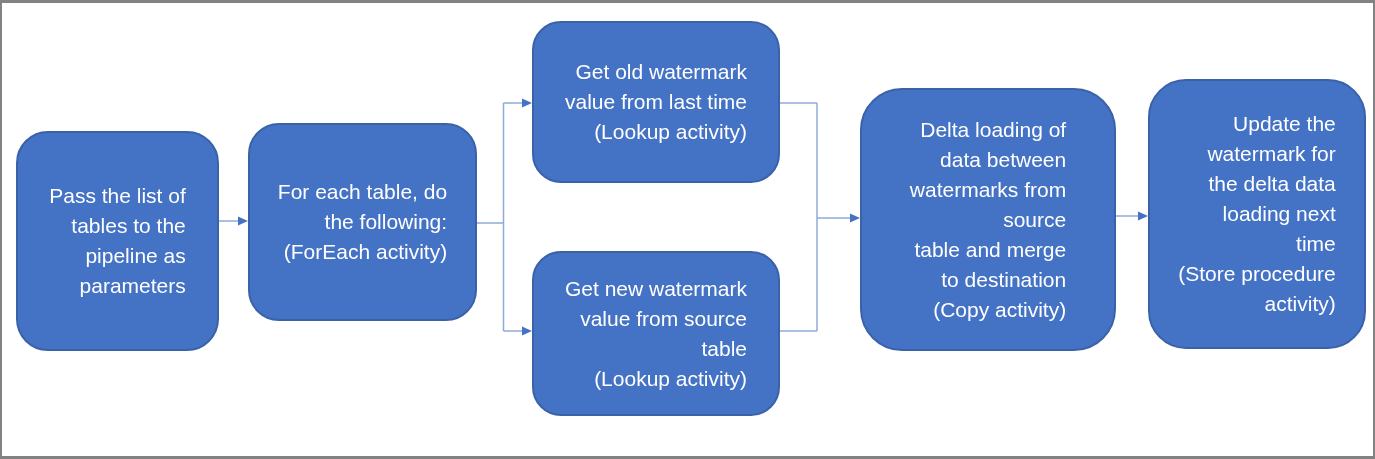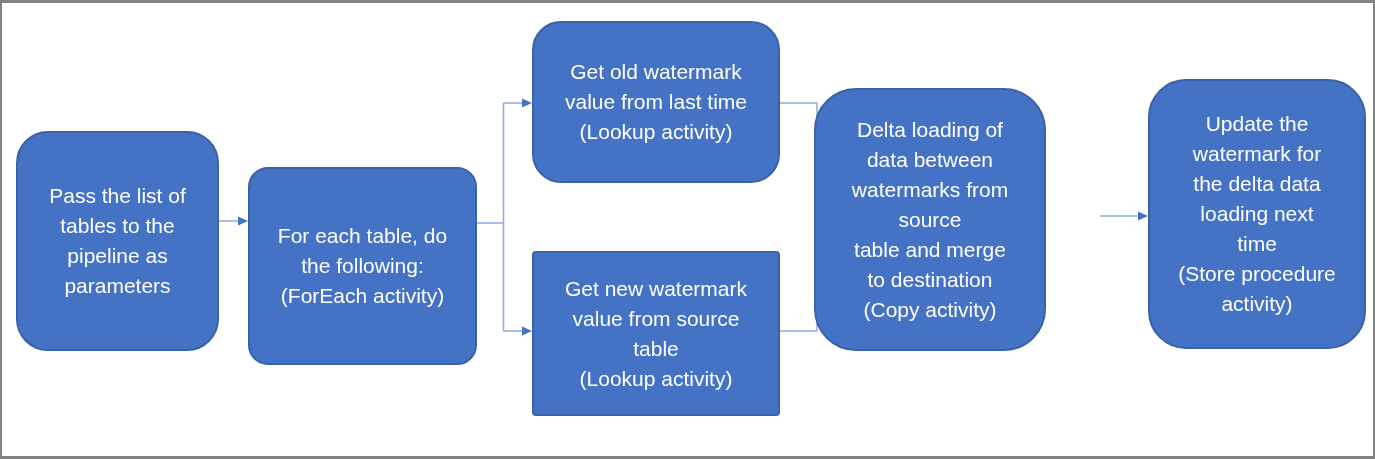--- a/index.html
+++ b/index.html
@@ -22,21 +22,21 @@
   }
   .node {
     position: absolute;
     box-sizing: border-box;
     background: var(--node-fill, #4472C4);
     border: 2px solid var(--node-border, #3A62A8);
     color: var(--node-text, #ffffff);
     display: flex;
     align-items: center;
     justify-content: center;
-    text-align: center;
+    text-align: right;
     white-space: pre-line;
     font-size: 21px;
     line-height: 30px;
     padding: 6px 8px;
   }
   svg.connectors {
     position: absolute;
     left: 0;
     top: 0;
     width: 1375px;
@@ -86,34 +86,34 @@
       <path d="M1098 213 H1137"></path>
       <polygon points="1136,208.5 1146,213 1136,217.5"></polygon>
     </g>
   </svg>
 
   <div class="node" style="left:14px; top:128px; width:203px; height:220px; border-radius:32px;">Pass the list of
 tables to the
 pipeline as
 parameters</div>
 
-  <div class="node" style="left:246px; top:120px; width:229px; height:198px; border-radius:20px;margin-top:44px;">For each table, do
+  <div class="node" style="left:246px; top:120px; width:229px; height:198px; border-radius:31px;">For each table, do
 the following:
 (ForEach activity)</div>
 
   <div class="node" style="left:530px; top:18px; width:248px; height:162px; border-radius:29px;">Get old watermark
 value from last time
 (Lookup activity)</div>
 
-  <div class="node" style="left:530px; top:248px; width:248px; height:165px; border-radius:4px;">Get new watermark
+  <div class="node" style="left:530px; top:248px; width:248px; height:165px; border-radius:29px;">Get new watermark
 value from source
 table
 (Lookup activity)</div>
 
-  <div class="node" style="left:812px; top:85px; width:232px; height:263px; border-radius:42px;">Delta loading of
+  <div class="node" style="left:858px; top:85px; width:256px; height:263px; border-radius:42px;">Delta loading of
 data between
 watermarks from
 source
 table and merge
 to destination
 (Copy activity)</div>
 
   <div class="node" style="left:1146px; top:76px; width:218px; height:270px; border-radius:38px;">Update the
 watermark for
 the delta data

